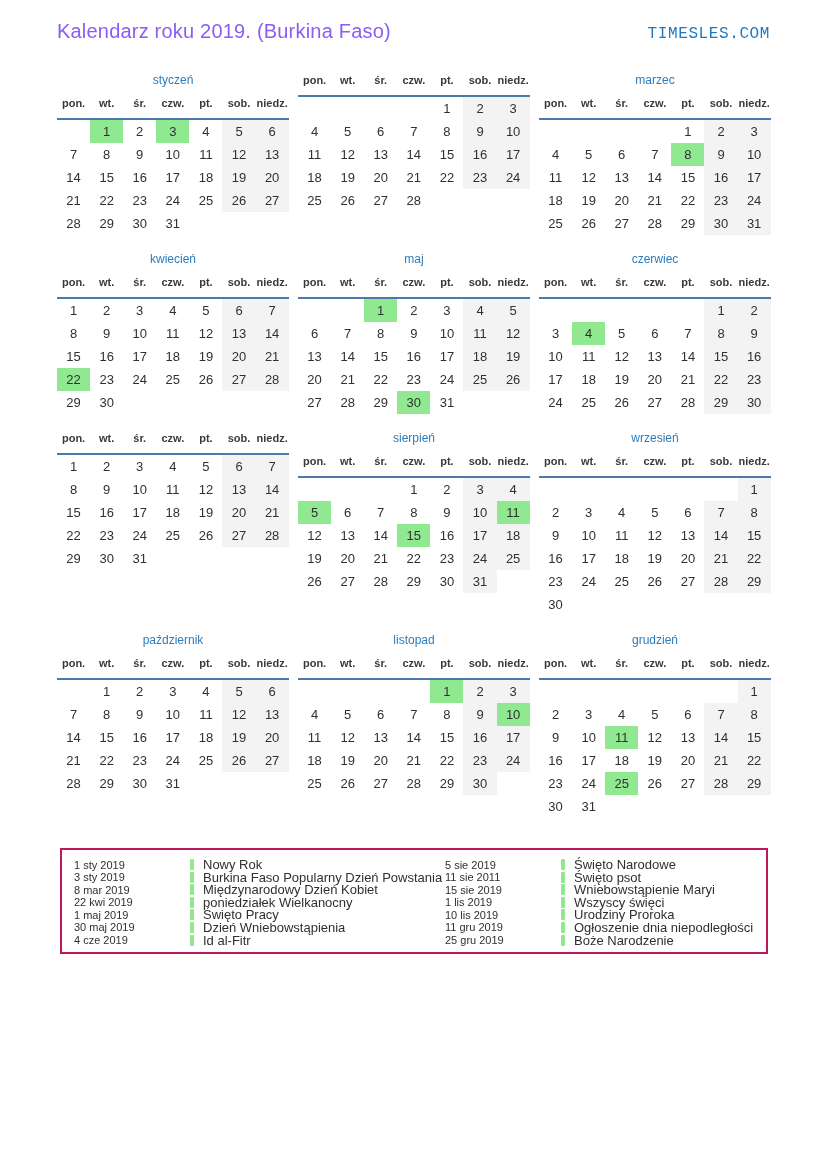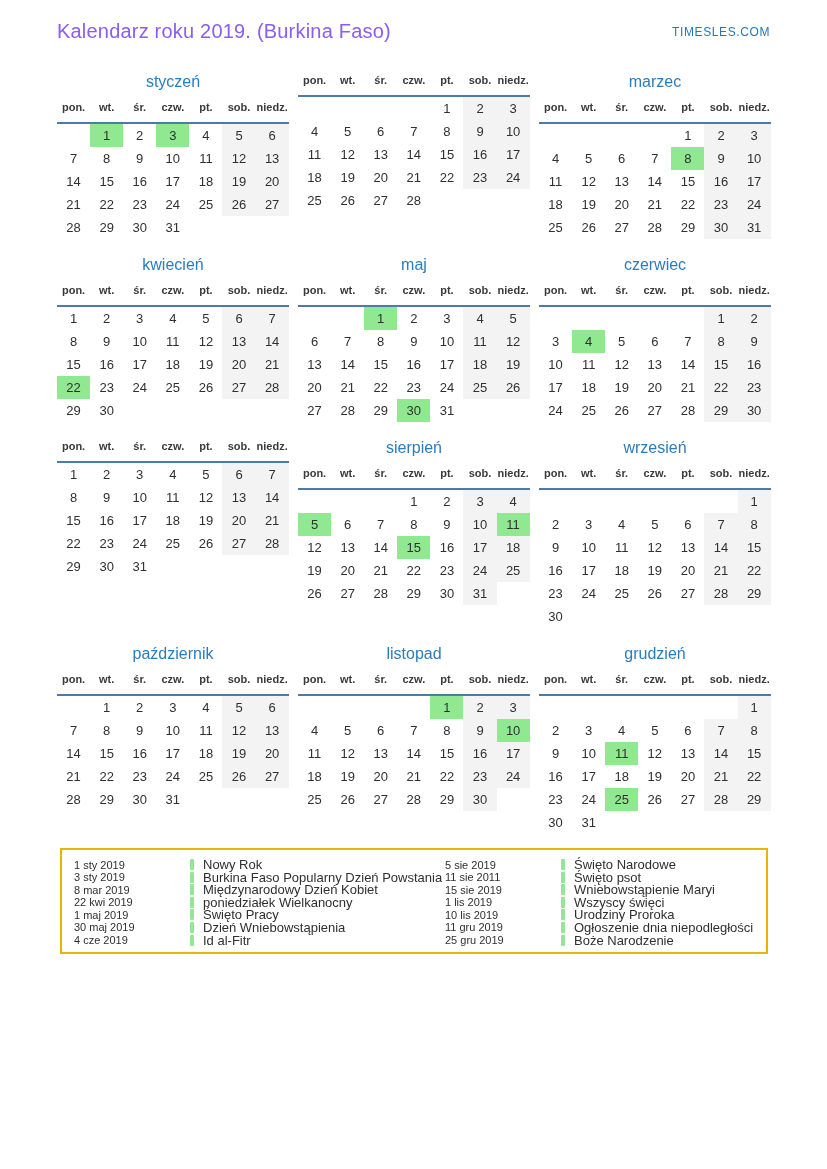--- a/index.html
+++ b/index.html
@@ -15,31 +15,31 @@
   body{
     width:827px;height:1169px;position:relative;
     font-family:"Liberation Sans", sans-serif;color:var(--text-dark);
   }
   .page-header{
     display:flex;justify-content:space-between;align-items:flex-start;
     padding:20px 57px 0 57px;
   }
   .page-title{font-size:20px;font-weight:400;color:#8b5cf6;letter-spacing:0.2px;}
   .site-link{
-    font-size:12px;color:var(--link-blue);text-decoration:none;
-    letter-spacing:0.6px;margin-top:5px;
+    font-size:16px;color:var(--link-blue);text-decoration:none;
+    letter-spacing:0.6px;margin-top:5px;font-family:Liberation Mono, monospace;
   }
   .months-grid{
     margin:30px 0 0 57px;width:715px;
     display:grid;grid-template-columns:232px 232px 232px;
     column-gap:9px;row-gap:17px;
   }
   .month{width:232px;}
   .month-title{
-    text-align:center;color:var(--month-blue);font-size:16px;
+    text-align:center;color:var(--month-blue);font-size:12px;
     margin-bottom:9px;font-weight:400;
   }
   .weekdays{
     display:grid;grid-template-columns:repeat(7,33.1px);
     border-bottom:2px solid var(--accent-line);
     padding-bottom:8px;
     font-weight:bold;
   }
   .wd{
     text-align:center;font-size:11px;color:#3a3a3a;height:14px;line-height:14px;
@@ -48,21 +48,21 @@
     display:grid;grid-template-columns:repeat(7,33.1px);grid-auto-rows:23px;
   }
   .cell{
     display:flex;align-items:center;justify-content:center;
     font-size:13px;color:var(--text-dark);
   }
   .cell.weekend{background:var(--weekend-bg);}
   .cell.hl{background:var(--highlight);}
   .legend-box{
     position:absolute;left:60px;top:848px;width:708px;
-    border:2px solid #eab308;
+    border:2px solid #be185d;
     padding:7px 0 7px 12px;
     display:grid;grid-template-columns:371px 1fr;
   }
   .legend-col{display:flex;flex-direction:column;}
   .legend-row{
     display:grid;grid-template-columns:116px 8px auto;
     align-items:center;height:12.6px;
   }
   .legend-date{font-size:11px;color:#2f2f2f;}
   .legend-marker{

